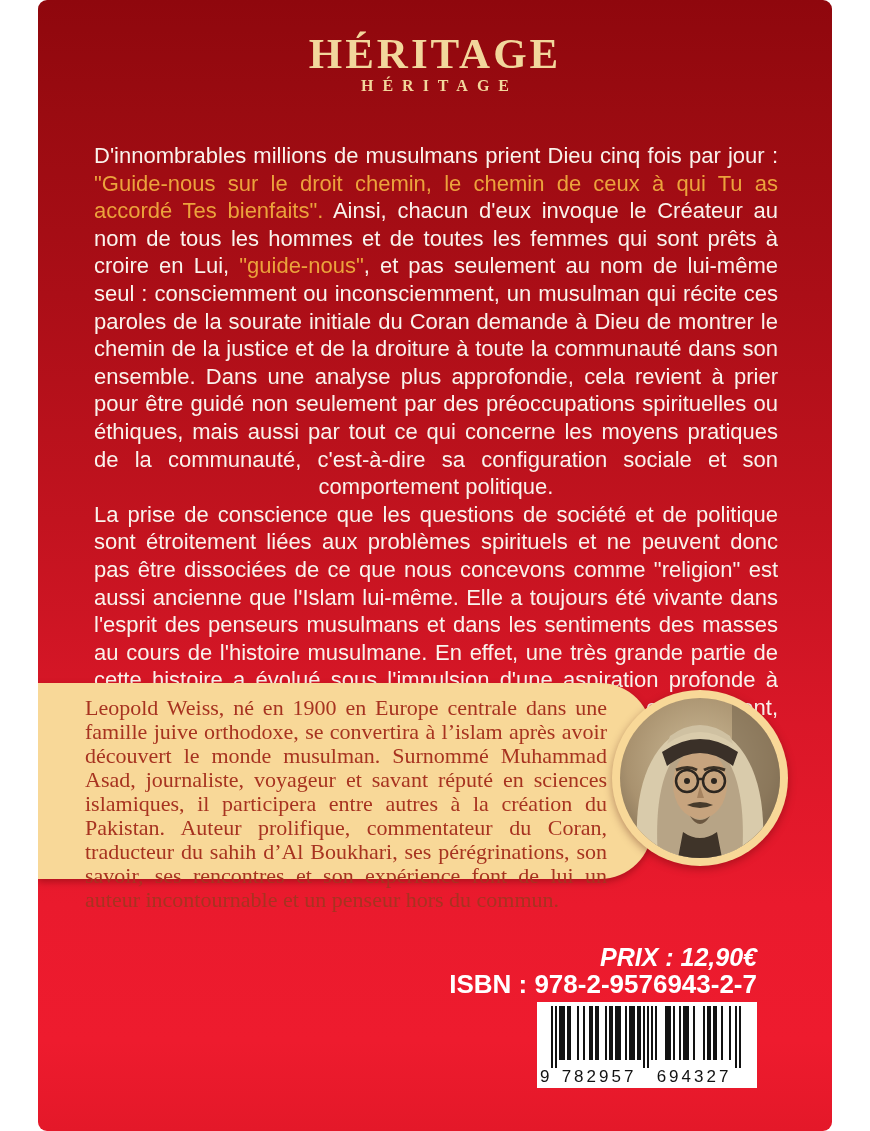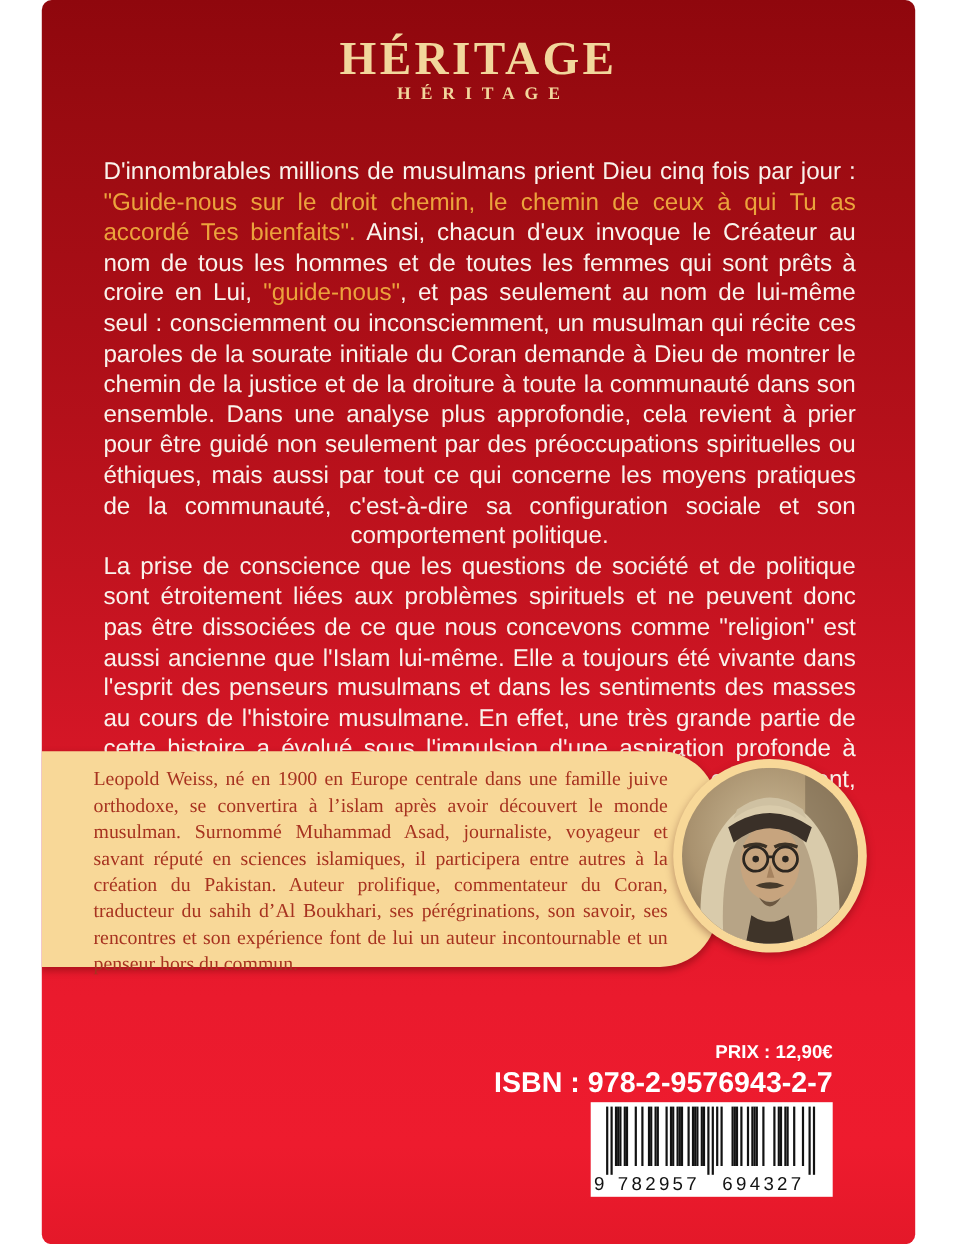--- a/index.html
+++ b/index.html
@@ -40,41 +40,41 @@
   .author-box {
     position: absolute; left: 0; top: 683px;
     width: 614px; height: 196px;
     background: var(--cream, #f8d898);
     border-radius: 0 52px 52px 0;
     box-shadow: 0 3px 7px rgba(70, 0, 0, 0.35);
   }
   .author-text {
     position: absolute; left: 47px; top: 13px; width: 522px;
     font-family: "Liberation Serif", serif;
-    font-size: 18px; line-height: 24px;
+    font-size: 22px; line-height: 24px;
     color: var(--bio-red, #a73320);
     text-align: justify; margin: 0;
   }
 
   
   .portrait {
     position: absolute; left: 574px; top: 690px;
     width: 176px; height: 176px; border-radius: 50%;
     background: var(--cream, #f8d898);
     box-shadow: 0 3px 8px rgba(70, 0, 0, 0.35);
     display: flex; align-items: center; justify-content: center;
   }
   .portrait svg { width: 160px; height: 160px; display: block; }
 
   
   .price-block {
     position: absolute; right: 75px; top: 943px;
     text-align: right; color: #ffffff; font-weight: bold;
   }
-  .price-line { font-size: 17px; line-height: 28px; }
+  .price-line { font-size: 25px; line-height: 28px; font-style: italic; }
   .isbn-line  { font-size: 26px; line-height: 26px; }
 
   
   .barcode {
     position: absolute; left: 499px; top: 1002px;
     width: 220px; height: 86px; background: #ffffff;
   }
   .barcode svg { width: 220px; height: 86px; display: block; }
   .bc-digit-text { font-family: "Liberation Sans", sans-serif; font-size: 17px; fill: #121212; }
 </style>

